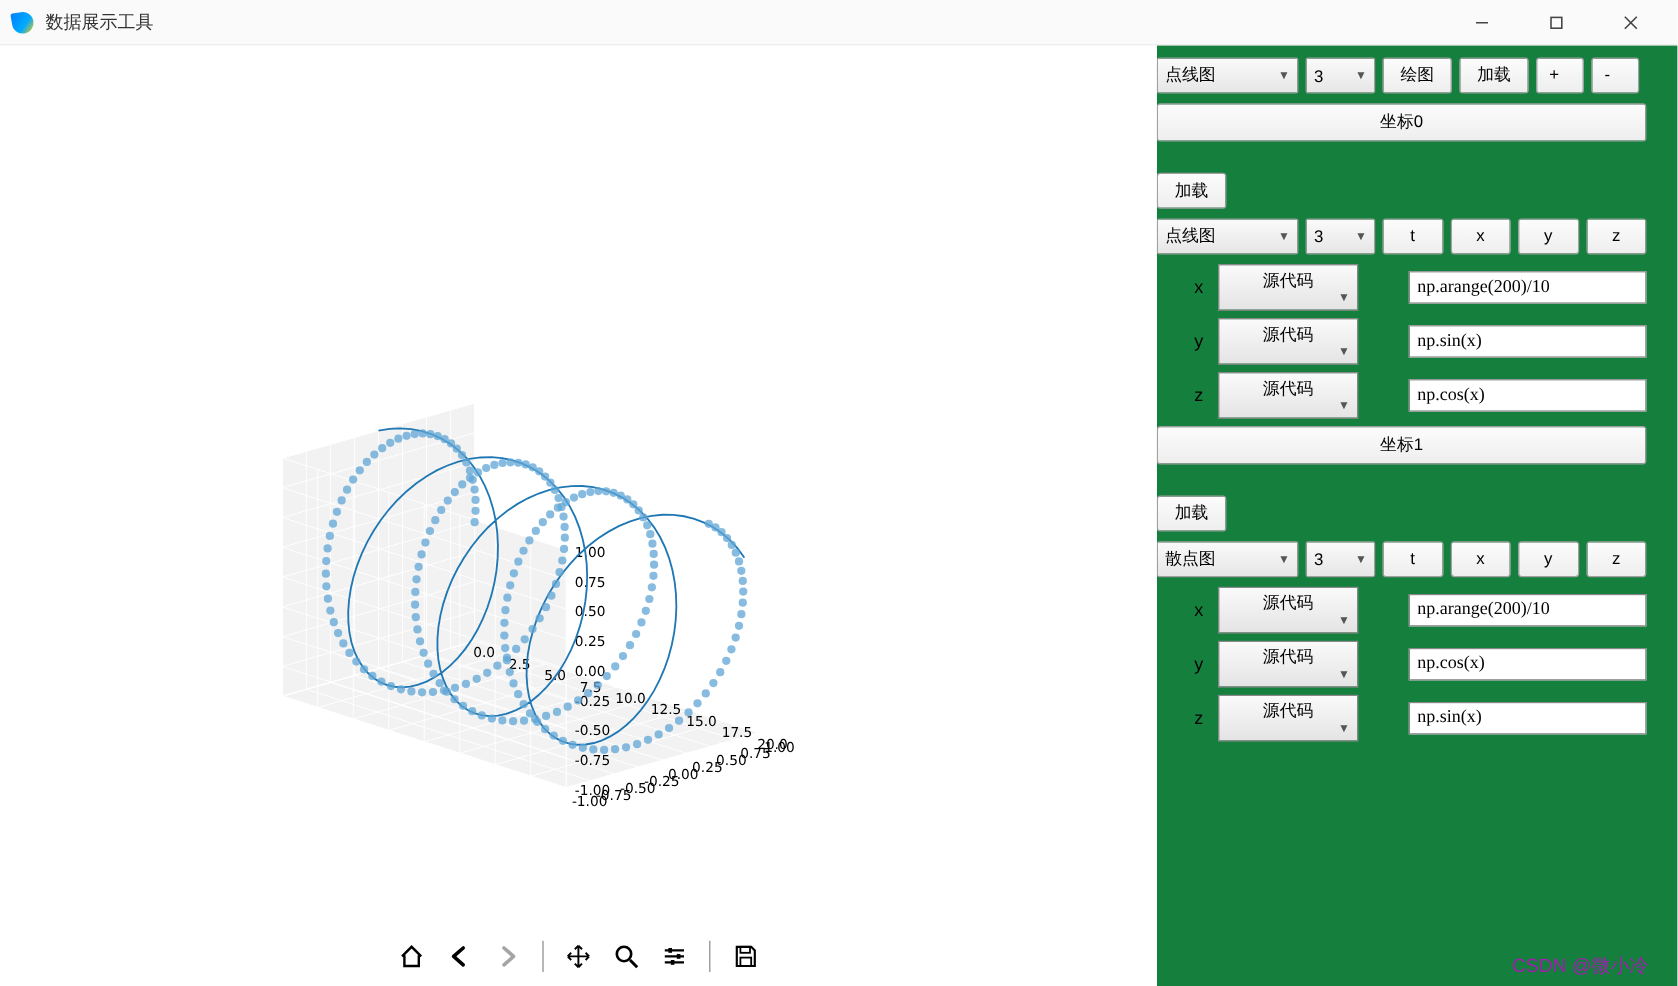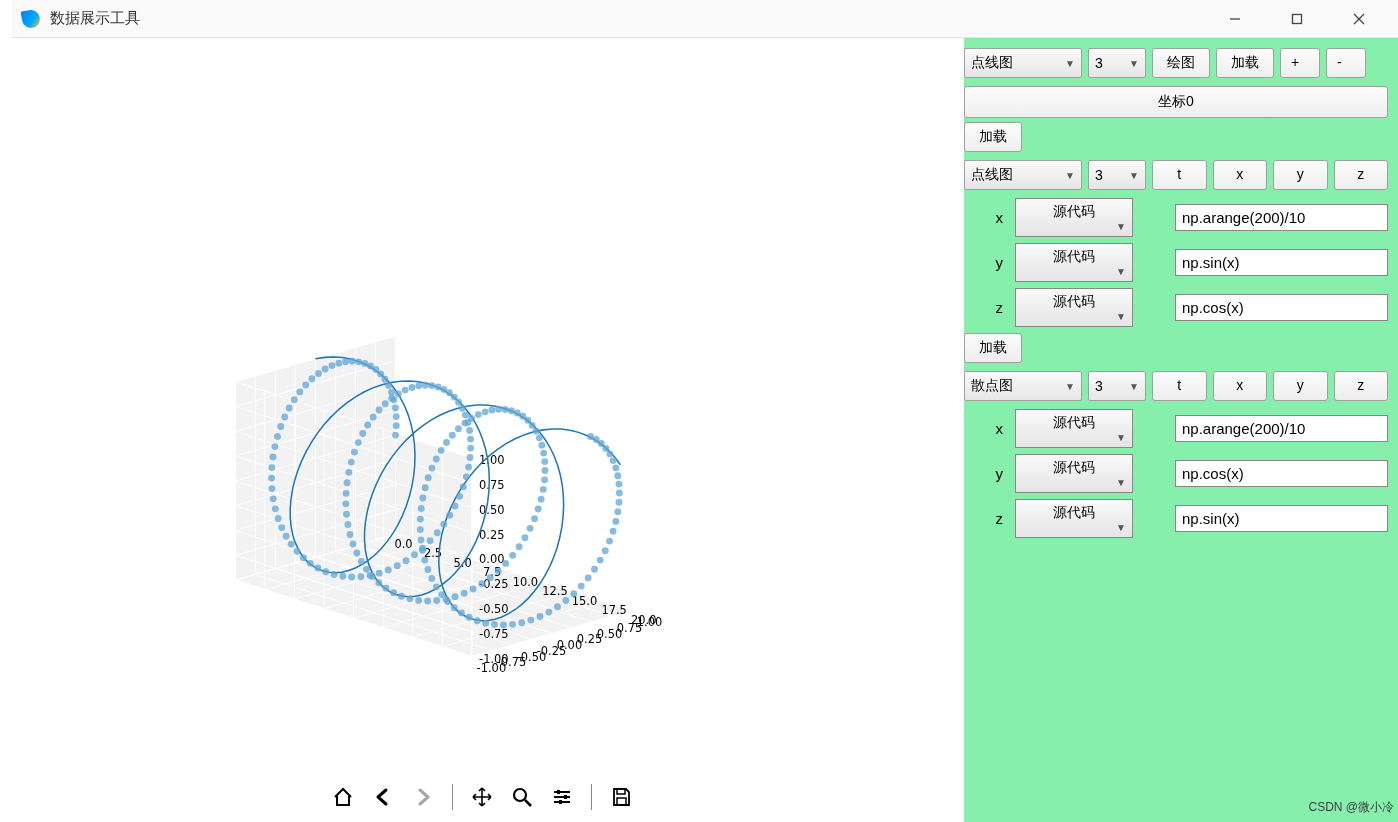--- a/index.html
+++ b/index.html
@@ -11,21 +11,20 @@
       height: 822px;
       overflow: hidden;
     }
     .titlebar {
       height: 38px;
       background: #fafafa;
       border-bottom: 1px solid #e5e5e5;
       display: flex;
       align-items: center;
       padding: 0 10px;
-      margin-left: 12px;
     }
     .tk-feather {
       width: 18px;
       height: 18px;
       margin-right: 10px;
       background: linear-gradient(135deg, #0080ff 0%, #00aaff 60%, #ffcc00 100%);
       border-radius: 2px 50% 50% 50%;
       transform: rotate(-10deg);
     }
     .title { color: #333; font-size: 15px; }
@@ -63,23 +62,23 @@
       width: 34px; height: 34px;
       display: flex; align-items: center; justify-content: center;
       font-size: 20px; color: #000;
     }
     .mpl-toolbar .sep {
       width: 1px; height: 26px; background: #888; margin: 0 6px;
     }
 
     .side-panel {
       width: 434px;
-      padding: 10px 10px 0 0;
+      padding: 10px 26px 0 0;
       border-left: none;
-      background: #86efac;
+      background: #15803d;
     }
 
     .row { display: flex; gap: 6px; margin-bottom: 8px; align-items: stretch; }
     .ctl-select {
       border: 1px solid #a0a0a0;
       background: linear-gradient(#fafafa, #e6e6e6);
       padding: 5px 6px;
       font-size: 14px;
       display: flex;
       align-items: center;
@@ -99,21 +98,21 @@
       text-align: left;
     }
     .btn.small { padding: 5px 10px; min-width: 40px; }
     .btn.fill { flex: 1; text-align: center; }
     .wide-btn {
       border: 1px solid #a0a0a0;
       background: linear-gradient(#fcfcfc, #eee);
       padding: 6px 0;
       text-align: center;
       border-radius: 3px;
-      margin-bottom: 4px;
+      margin-bottom: 26px;
     }
 
     .axis-row {
       display: flex;
       align-items: center;
       gap: 8px;
       margin-bottom: 6px;
     }
     .axis-label {
       width: 44px;
@@ -129,34 +128,34 @@
       display: flex;
       align-items: center;
       flex-direction: column;
     }
     .axis-select .chev { margin-left: auto; font-size: 10px; color: #555; }
     .axis-input {
       flex: 1;
       border: 1px solid #888;
       padding: 4px 6px;
       font-size: 15px;
-      font-family: Liberation Sans, sans-serif;
+      font-family: Liberation Serif, serif;
       margin-left: 34px;
     }
     .axis-group {
       padding-left: 6px;
       padding-right: 0;
     }
 
     .watermark {
       position: absolute;
-      right: 4px;
+      right: 24px;
       bottom: 6px;
-      color: #404040;
-      font-size: 12px;
+      color: #a21caf;
+      font-size: 16px;
     }
   </style>
 </head>
 <body>
 
 <div class="titlebar">
   <div class="tk-feather"></div>
   <div class="title">数据展示工具</div>
   <div class="win-controls">
     <div class="win-btn">
@@ -574,20 +573,21 @@
     </div>
           <div class="axis-row">
       <div class="axis-label">z</div>
       <div class="axis-select">
         <span>源代码</span>
         <span class="chev">▼</span>
       </div>
       <input class="axis-input" value="np.cos(x)" style="">
     </div>
         </div>
+        <div class="wide-btn">坐标1</div>
         <div class="row">
           <div class="btn">加载</div>
         </div>
         <div class="row">
     <div class="ctl-select wide">
       <span class="val">散点图</span>
       <span class="chev">▼</span>
     </div>
     <div class="ctl-select narrow">
       <span class="val">3</span>

